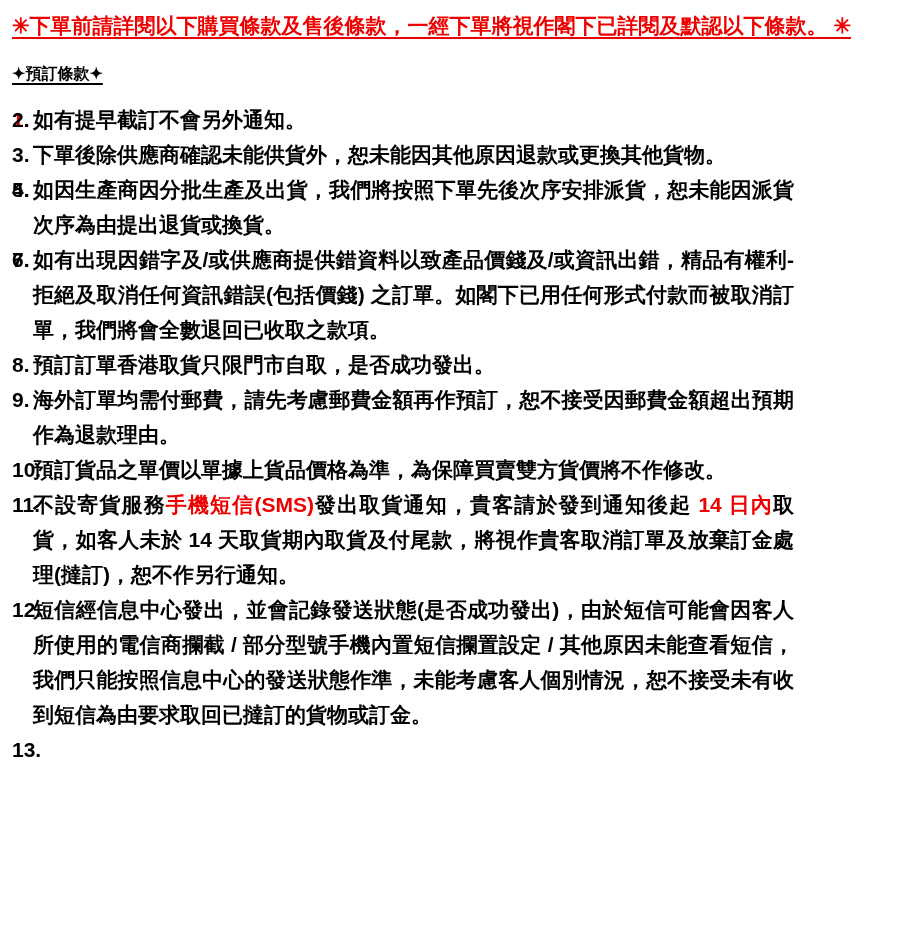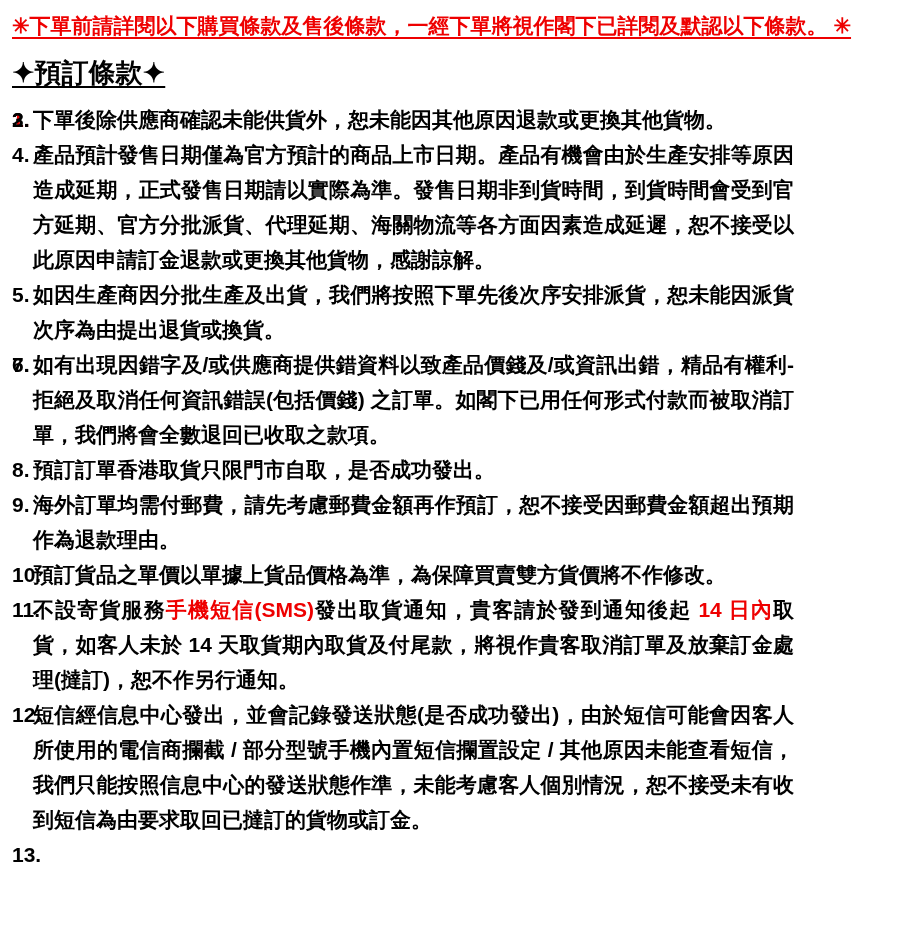--- a/index.html
+++ b/index.html
@@ -27,21 +27,21 @@
     font-size:21px;
     line-height:35px;
     color:var(--red);
     text-decoration:underline;
     text-decoration-thickness:2px;
     text-underline-offset:4px;
     white-space:nowrap;
   }
   .section-heading{
     margin:13px 0 0 0;
-    font-size:27px;
+    font-size:16px;
     line-height:35px;
     color:var(--ink);
     text-decoration:underline;
     text-decoration-thickness:2px;
     text-underline-offset:4px;
   }
   .terms{
     margin:11px 0 0 0;
     padding:0;
   }
@@ -70,23 +70,23 @@
 </head>
 <body>
 
 <div class="page">
   <h1 class="doc-title">✳下單前請詳閱以下購買條款及售後條款，一經下單將視作閣下已詳閱及默認以下條款。 ✳</h1>
 
   <h2 class="section-heading">✦預訂條款✦</h2>
 
   <div class="terms" id="terms-list">
       <div class="term"><span class="num run-red">1.</span></div>
-      <div class="term"><span class="num run-normal">2.</span></div>
+      <div class="term"><span class="num run-normal">2.</span><span class="run-normal">如有提早截訂不會另外通知。</span></div>
       <div class="term"><span class="num run-normal">3.</span><span class="run-normal">下單後除供應商確認未能供貨外，恕未能因其他原因退款或更換其他貨物。</span></div>
-      <div class="term"><span class="num run-normal">4.</span><span class="run-normal">產品預計發售日期僅為官方預計的商品上市日期。產品有機會由於生產安排等原因造成延期，正式發售日期請以實際為準。發售日期非到貨時間，到貨時間會受到官方延期、官方分批派貨、代理延期、海關物流等各方面因素造成延遲，恕不接受以此原因申請訂金退款或更換其他貨物，感謝諒解。</span></div>
+      <div class="term"><span class="num run-normal">4.</span></div>
       <div class="term"><span class="num run-normal">5.</span><span class="run-normal">如因生產商因分批生產及出貨，我們將按照下單先後次序安排派貨，恕未能因派貨次序為由提出退貨或換貨。</span></div>
       <div class="term"><span class="num run-normal">6.</span></div>
       <div class="term"><span class="num run-normal">7.</span><span class="run-normal">如有出現因錯字及/或供應商提供錯資料以致產品價錢及/或資訊出錯，精品有權利-拒絕及取消任何資訊錯誤(包括價錢) 之訂單。如閣下已用任何形式付款而被取消訂單，我們將會全數退回已收取之款項。</span></div>
       <div class="term"><span class="num run-normal">8.</span><span class="run-normal">預訂訂單香港取貨只限門市自取，是否成功發出。</span></div>
       <div class="term"><span class="num run-normal">9.</span><span class="run-normal">海外訂單均需付郵費，請先考慮郵費金額再作預訂，恕不接受因郵費金額超出預期作為退款理由。</span></div>
       <div class="term"><span class="num run-normal">10.</span><span class="run-normal">預訂貨品之單價以單據上貨品價格為準，為保障買賣雙方貨價將不作修改。</span></div>
       <div class="term"><span class="num run-normal">11.</span><span class="run-normal">不設寄貨服務</span><span class="run-red-underline">手機短信(SMS)</span><span class="run-normal">發出取貨通知，貴客請於發到通知後起 </span><span class="run-red-underline">14 日內</span><span class="run-normal">取貨，如客人未於 14 天取貨期內取貨及付尾款，將視作貴客取消訂單及放棄訂金處理(撻訂)，恕不作另行通知。</span></div>
       <div class="term"><span class="num run-normal">12.</span><span class="run-normal">短信經信息中心發出，並會記錄發送狀態(是否成功發出)，由於短信可能會因客人所使用的電信商攔截 / 部分型號手機內置短信攔置設定 / 其他原因未能查看短信，我們只能按照信息中心的發送狀態作準，未能考慮客人個別情況，恕不接受未有收到短信為由要求取回已撻訂的貨物或訂金。</span></div>
       <div class="term">
         <span class="num run-normal">13.</span>

